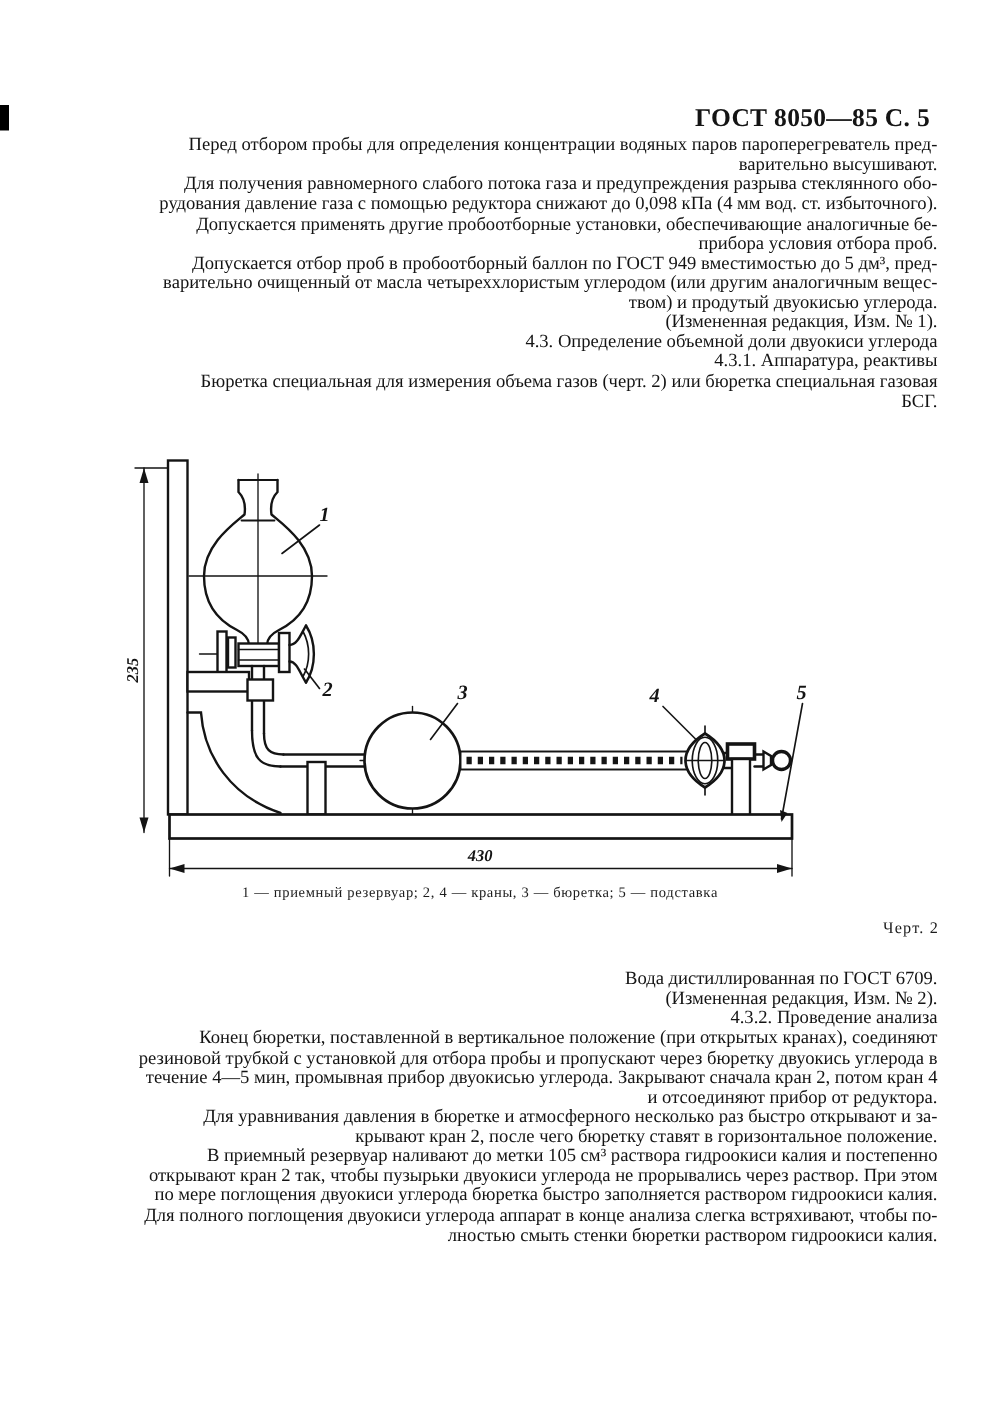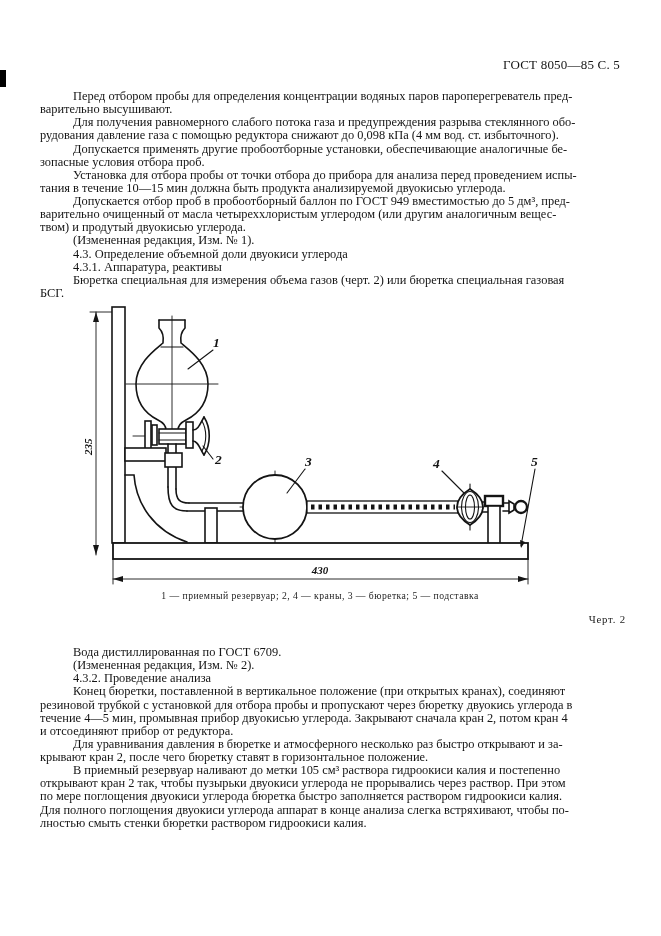--- a/index.html
+++ b/index.html
@@ -2,30 +2,30 @@
 <html><head>
 <meta charset="utf-8">
 <style>
   html,body{margin:0;padding:0;background:#ffffff;}
   .page{
     position:relative;width:661px;height:936px;background:#ffffff;overflow:hidden;
     font-family:"Liberation Serif","DejaVu Serif",serif;color:#141414;
   }
   .scan-mark{position:absolute;background:#000;}
   .hdr{
-    position:absolute;top:57px;right:41px;
-    font-size:13px;font-weight:normal;letter-spacing:0.2px;
+    position:absolute;top:69px;right:41px;
+    font-size:17px;font-weight:bold;letter-spacing:0.2px;
   }
   .textblock{
     position:absolute;left:40px;width:585px;
     font-size:12.4px;line-height:13.12px;
   }
   .tb1{top:90px;}
   .tb2{top:646px;}
-  .para{white-space:pre-line;text-indent:33px;margin:0;}
+  .para{white-space:pre-line;text-indent:33px;margin:0;text-align:right;}
   .para.bold{font-weight:normal;}
   .figwrap{position:absolute;left:80px;top:303px;width:470px;height:290px;}
   .figcaption{
     position:absolute;top:590px;left:0;width:640px;text-align:center;
     font-size:9.7px;letter-spacing:0.45px;color:#1c1c1c;
   }
   .figtitle{
     position:absolute;top:613px;left:0;width:626px;text-align:right;
     font-size:10.8px;letter-spacing:0.8px;color:#1c1c1c;
   }
@@ -41,23 +41,21 @@
   <div class="scan-mark" style="left:0;top:70px;width:6px;height:17px;"></div>
 
   <div class="hdr">ГОСТ 8050—85 С. 5</div>
 
   <div class="textblock tb1">
     <p class="para">Перед отбором пробы для определения концентрации водяных паров пароперегреватель пред-
 варительно высушивают.</p>
     <p class="para">Для получения равномерного слабого потока газа и предупреждения разрыва стеклянного обо-
 рудования давление газа с помощью редуктора снижают до 0,098 кПа (4 мм вод. ст. избыточного).</p>
     <p class="para">Допускается применять другие пробоотборные установки, обеспечивающие аналогичные бе-
-зопасные условия отбора проб.</p>
-    <p class="para">Установка для отбора пробы от точки отбора до прибора для анализа перед проведением испы-
-тания в течение 10—15 мин должна быть продукта анализируемой двуокисью углерода.</p>
+прибора условия отбора проб.</p>
     <p class="para">Допускается отбор проб в пробоотборный баллон по ГОСТ 949 вместимостью до 5 дм³, пред-
 варительно очищенный от масла четыреххлористым углеродом (или другим аналогичным вещес-
 твом) и продутый двуокисью углерода.</p>
     <p class="para bold">(Измененная редакция, Изм. № 1).</p>
     <p class="para bold">4.3.  Определение объемной доли двуокиси углерода</p>
     <p class="para">4.3.1.  Аппаратура, реактивы</p>
     <p class="para">Бюретка специальная для измерения объема газов (черт. 2) или бюретка специальная газовая
 БСГ.</p>
   </div>
 

